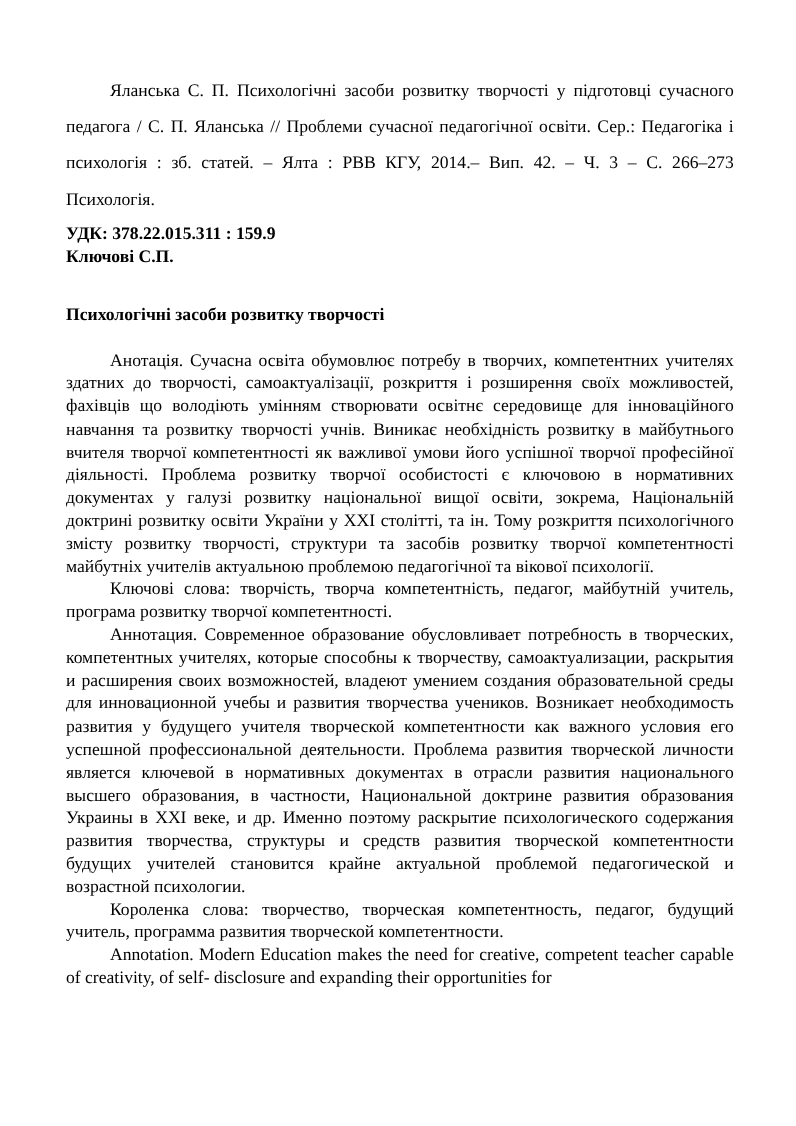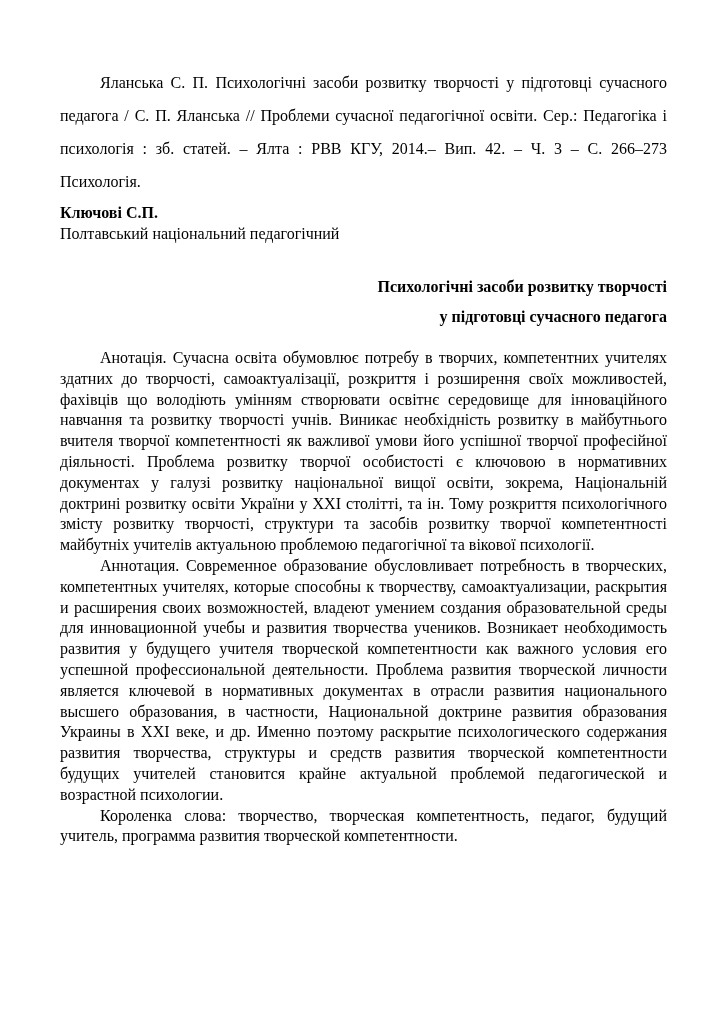--- a/index.html
+++ b/index.html
@@ -28,49 +28,50 @@
     margin-bottom: 4px;
   }
   .meta-block p {
     line-height: 21px;
     text-align: left;
   }
   .bold { font-weight: bold; }
   .title-block {
     margin-top: 28px;
     margin-bottom: 17px;
-    text-align: right;
+    text-align: left;
     font-weight: bold;
     line-height: 29.5px;
   }
   .body-par {
     text-align: justify;
     text-indent: 40px;
     line-height: 20.8px;
   }
   .lead-italic { }
 </style>
 </head>
 <body>
 
 <div class="page">
 
   <p class="citation">Яланська С. П. Психологічні засоби розвитку творчості у підготовці сучасного педагога / С. П. Яланська // Проблеми сучасної педагогічної освіти. Сер.: Педагогіка і психологія : зб. статей. – Ялта : РВВ КГУ, 2014.– Вип. 42. – Ч. 3 – С. 266–273 Психологія.</p>
 
   <div class="meta-block">
+    <p class="bold">УДК: 378.22.015.311 : 159.9</p>
     <p class="bold">Ключові С.П.</p>
-    <p>Полтавський національний педагогічний</p>
   </div>
 
   <div class="title-block">
     <div>Психологічні засоби розвитку творчості</div>
-    <div>у підготовці сучасного педагога</div>
   </div>
 
   <p class="body-par"><span class="lead-italic">Анотація.</span><span> Сучасна освіта обумовлює потребу в творчих, компетентних учителях здатних до творчості, самоактуалізації, розкриття і розширення своїх можливостей, фахівців що володіють умінням створювати освітнє середовище для інноваційного навчання та розвитку творчості учнів. Виникає необхідність розвитку в майбутнього вчителя творчої компетентності як важливої умови його успішної творчої професійної діяльності. Проблема розвитку творчої особистості є ключовою в нормативних документах у галузі розвитку національної вищої освіти, зокрема, Національній доктрині розвитку освіти України у XXI столітті, та ін. Тому розкриття психологічного змісту розвитку творчості, структури та засобів розвитку творчої компетентності майбутніх учителів актуальною проблемою педагогічної та вікової психології.</span></p>
 
+  <p class="body-par"><span class="lead-italic">Ключові слова:</span><span> творчість, творча компетентність, педагог, майбутній учитель, програма розвитку творчої компетентності.</span></p>
 
   <p class="body-par"><span class="lead-italic">Аннотация.</span><span> Современное образование обусловливает потребность в творческих, компетентных учителях, которые способны к творчеству, самоактуализации, раскрытия и расширения своих возможностей, владеют умением создания образовательной среды для инновационной учебы и развития творчества учеников. Возникает необходимость развития у будущего учителя творческой компетентности как важного условия его успешной профессиональной деятельности. Проблема развития творческой личности является ключевой в нормативных документах в отрасли развития национального высшего образования, в частности, Национальной доктрине развития образования Украины в XXI веке, и др. Именно поэтому раскрытие психологического содержания развития творчества, структуры и средств развития творческой компетентности будущих учителей становится крайне актуальной проблемой педагогической и возрастной психологии.</span></p>
 
   <p class="body-par"><span class="lead-italic">Короленка слова:</span><span> творчество, творческая компетентность, педагог, будущий учитель, программа развития творческой компетентности.</span></p>
 
+  <p class="body-par"><span class="lead-italic">Annotation.</span><span> Modern Education makes the need for creative, competent teacher capable of creativity, of self- disclosure and expanding their opportunities for</span></p>
 
 </div>
 
 </body></html>

